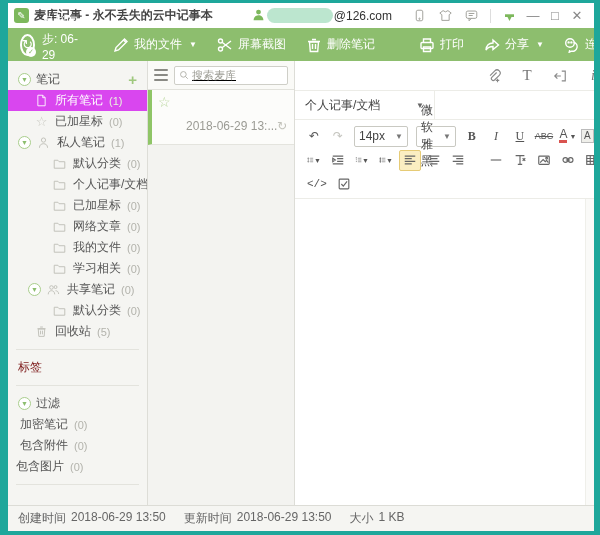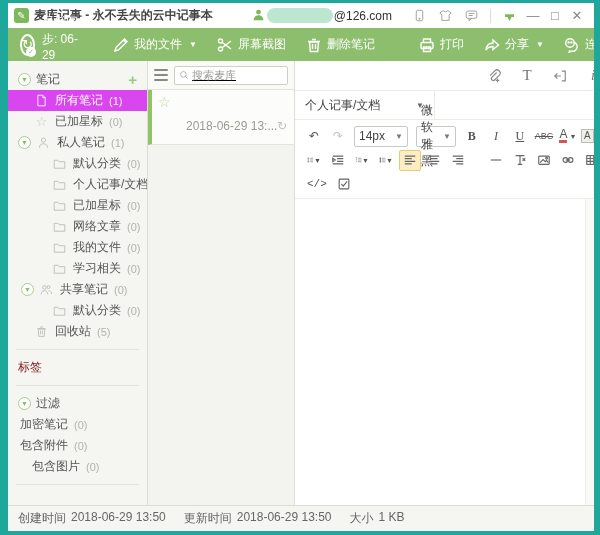--- a/index.html
+++ b/index.html
@@ -277,21 +277,21 @@
       </div>
       <div class="srow lvl2">
         <span class="sico">
             <svg viewBox="0 0 16 16">
               <path d="M1.5 4 h4.5 l1.5 1.8 h7 v8 h-13 z"></path>
             </svg>
           </span>
         <span>学习相关</span>
           <span class="cnt">(0)</span>
       </div>
-      <div class="srow" style="padding-left:13px;">
+      <div class="srow" style="padding-left:20px;">
         <span class="exp">▼</span>
         <span class="sico">
             <svg viewBox="0 0 16 16">
               <circle cx="5.5" cy="5.5" r="2.2"></circle>
               <circle cx="10.5" cy="5" r="1.8"></circle>
               <path d="M1.5 14 c0-3 1.8-4.5 4-4.5 s4 1.5 4 4.5 M10.5 9.5 c2 0 3.8 1.3 3.8 4"></path>
             </svg>
           </span>
         <span>共享笔记</span>
           <span class="cnt">(0)</span>
@@ -327,21 +327,21 @@
         <span>过滤</span>
       </div>
       <div class="srow lvl1" style="padding-left:12px;">
         <span>加密笔记</span>
           <span class="cnt">(0)</span>
       </div>
       <div class="srow lvl1" style="padding-left:12px;">
         <span>包含附件</span>
           <span class="cnt">(0)</span>
       </div>
-      <div class="srow lvl1" style="padding-left:8px;margin-left:16px;">
+      <div class="srow lvl1" style="padding-left:8px;">
         <span>包含图片</span>
           <span class="cnt">(0)</span>
       </div>
       <div class="sdivider"></div>
     </div>
 
     <div class="midcol">
       <div class="midhead">
         <span class="listico">
             <i></i>

